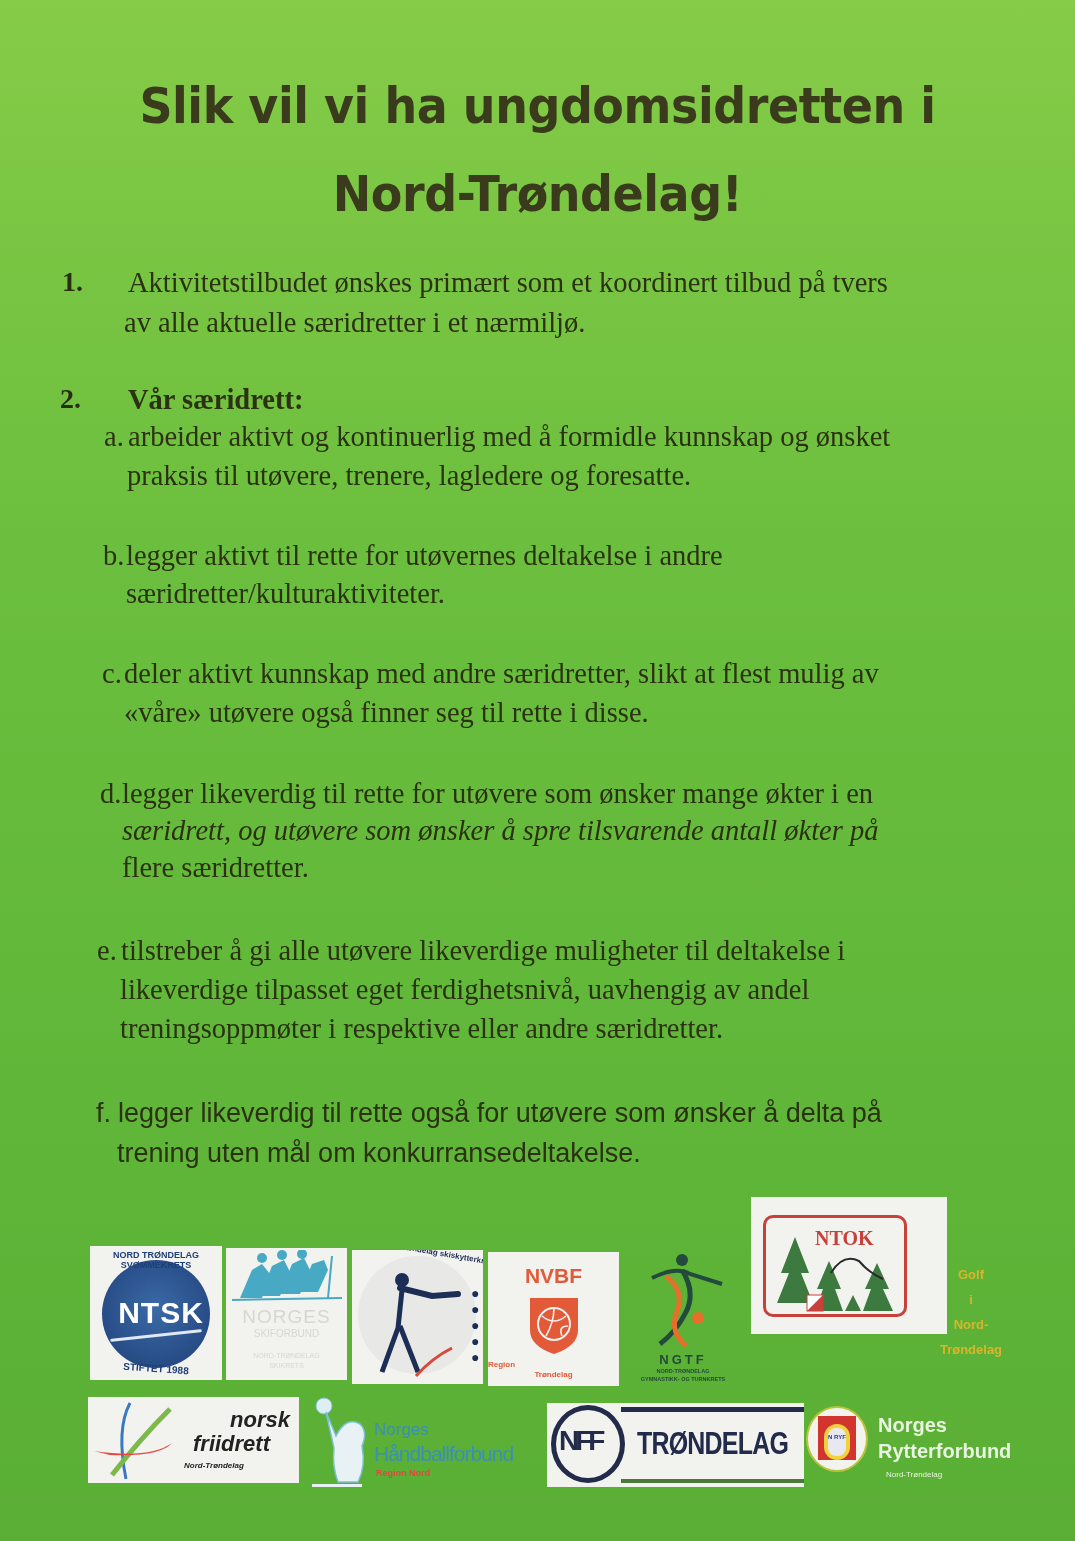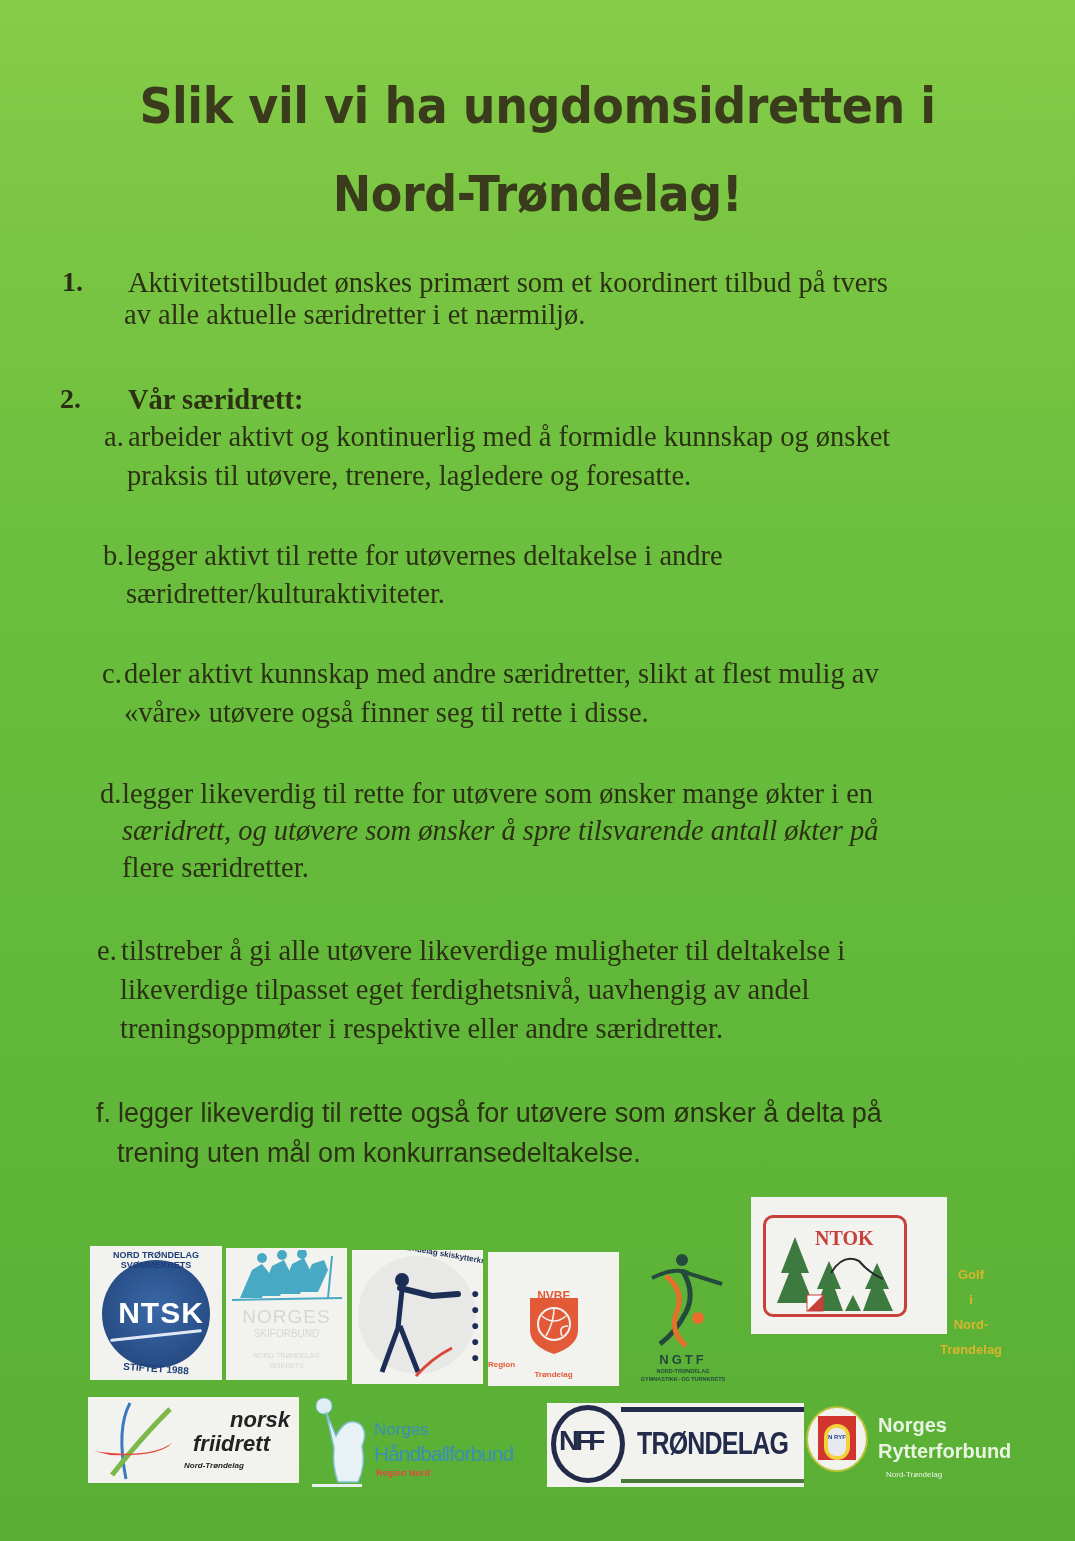--- a/index.html
+++ b/index.html
@@ -20,21 +20,21 @@
 <body>
 
 <div class="title">
   <div>Slik vil vi ha ungdomsidretten i</div>
   <div>Nord-Trøndelag!</div>
 </div>
 
 <div>
   <div class="num" style="left:62px;top:266px;">1.</div>
   <div class="item" style="left:128px;top:264px;">Aktivitetstilbudet ønskes primært som et koordinert tilbud på tvers</div>
-  <div class="item" style="left:124px;top:296px;font-family:Liberation Serif, serif;">av alle aktuelle særidretter i et nærmiljø.</div>
+  <div class="item" style="left:124px;top:304px;font-family:Liberation Serif, serif;">av alle aktuelle særidretter i et nærmiljø.</div>
 </div>
 
 <div>
   <div class="num" style="left:60px;top:383px;">2.</div>
   <div class="item bold" style="left:128px;top:381px;">Vår særidrett:</div>
 
   <div>
     <div class="item" style="left:104px;top:418px;">a.</div>
     <div class="item" style="left:128px;top:418px;">arbeider aktivt og kontinuerlig med å formidle kunnskap og ønsket</div>
     <div class="item" style="left:127px;top:457px;">praksis til utøvere, trenere, lagledere og foresatte.</div>
@@ -108,21 +108,21 @@
     <path d="M28 20 L60 28 L86 26" stroke="#1c2d56" stroke-width="6" fill="none" stroke-linecap="round"></path>
     <path d="M30 22 L26 60 L10 104" stroke="#1c2d56" stroke-width="5" fill="none"></path>
     <path d="M28 58 L46 104" stroke="#1c2d56" stroke-width="5" fill="none"></path>
     <path d="M44 108 Q60 90 80 80" stroke="#d9473a" stroke-width="3" fill="none"></path>
   </svg>
   <div style="position:absolute;right:6px;top:36px;width:6px;line-height:16px;font-size:14px;color:#1c2d56;">●<br>●<br>●<br>●<br>●</div>
   <div class="lt" style="left:26px;top:0px;font-size:8px;color:#1c2d56;white-space:nowrap;transform:rotate(10deg);">Nord-Trøndelag skiskytterkrets 1984</div>
 </div>
 
 <div class="logo" style="left:488px;top:1252px;width:131px;height:134px;">
-  <div class="lt" style="left:0;top:37px;width:131px;text-align:center;font-size:12px;color:#e35a38;">NVBF</div>
+  <div class="lt" style="left:0;top:12px;width:131px;text-align:center;font-size:21px;color:#e35a38;">NVBF</div>
   <svg style="position:absolute;left:40px;top:44px;" width="52" height="60" viewBox="0 0 52 60">
     <path d="M2 2 L50 2 L50 34 Q50 50 26 58 Q2 50 2 34 Z" fill="#e35a38"></path>
     <circle cx="26" cy="28" r="16" fill="none" stroke="#f2f2ee" stroke-width="2"></circle>
     <path d="M14 20 Q26 30 38 20 M18 40 Q26 26 26 12 M34 40 Q30 30 40 30" stroke="#f2f2ee" stroke-width="1.6" fill="none"></path>
   </svg>
   <div class="lt" style="left:0;top:108px;width:143px;text-align:left;font-size:8px;color:#e35a38;">Region</div>
   <div class="lt" style="left:0;top:118px;width:131px;text-align:center;font-size:8px;color:#e35a38;">Trøndelag</div>
 </div>
 
 <div style="position:absolute;left:620px;top:1250px;width:126px;height:140px;">

